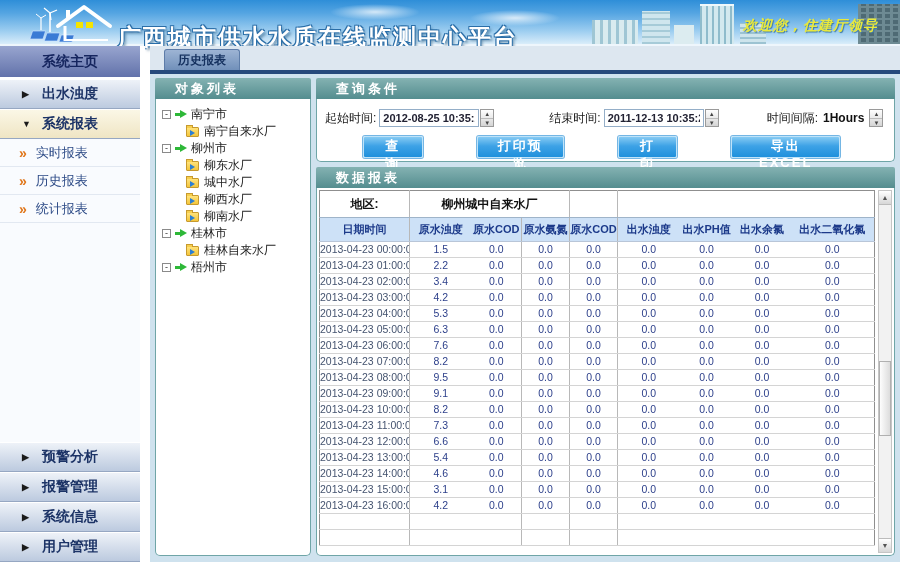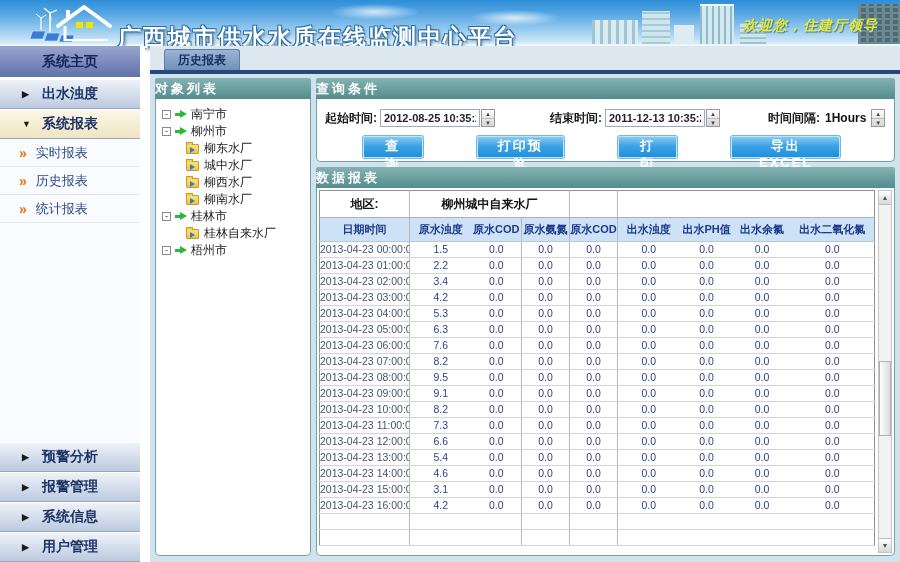--- a/index.html
+++ b/index.html
@@ -51,21 +51,21 @@
   
   .content { position:absolute; left:150px; top:46px; right:0; bottom:0; background:#cfe2ee; }
   .tabbar { position:relative; height:24px; background:#dde7f0; }
   .tab { position:absolute; left:14px; bottom:0; min-width:76px; height:21px; line-height:21px;
     padding:0 8px; text-align:center; font-size:12px; font-weight:bold; color:#14305e;
     background:linear-gradient(180deg,#9db4d4,#7190ba);
     border:1px solid #5d7ca8; border-bottom:none; border-radius:3px 3px 0 0; cursor:pointer; }
   .navline { height:4px; background:#26497c; }
   .main { position:absolute; left:0; right:0; top:28px; bottom:0; }
 
-  .phead { height:21px; line-height:21px; padding-left:0; font-size:13px; font-weight:bold;
+  .phead { height:21px; line-height:21px; padding-left:20px; font-size:13px; font-weight:bold;
     letter-spacing:3px; color:#fff; border-radius:2px 2px 0 0;
     background:linear-gradient(180deg,#84b2b2,#548d8f); }
   .pbody { background:#fff; border:1px solid #6fa5a7; border-top:none; border-radius:0 0 5px 5px; }
 
   .objpanel { position:absolute; left:5px; top:4px; width:156px; bottom:6px; }
   .objpanel .pbody { position:absolute; left:0; right:0; top:21px; bottom:0; overflow:hidden; }
 
   .rightcol { position:absolute; left:166px; right:5px; top:4px; bottom:6px; }
   .querypanel { position:relative; height:84px; }
   .querypanel .pbody { position:absolute; left:0; right:0; top:21px; bottom:0; }
@@ -84,21 +84,21 @@
     border-left:7px solid #2eb838; border-top:4.5px solid transparent; border-bottom:4.5px solid transparent; }
   .tfolder { position:relative; width:13px; height:10px; margin-right:5px; flex:none;
     background:linear-gradient(#ffe27a,#f4c63c); border:1px solid #c79a2e; border-radius:1px; }
   .tfolder::before { content:""; position:absolute; left:-1px; top:-3px; width:5px; height:2px;
     background:#f7cf4e; border:1px solid #c79a2e; border-bottom:none; }
   .tfolder::after { content:""; position:absolute; left:3px; top:2px; width:0; height:0;
     border-left:5px solid #2b7fd4; border-top:3px solid transparent; border-bottom:3px solid transparent; }
 
   
   .qrow1 { display:flex; align-items:center; margin:10px 0 0 8px; }
-  .qlabel { font-size:12px; font-weight:bold; color:#1a1a1a; margin-right:3px; white-space:nowrap; }
+  .qlabel { font-size:12px; font-weight:normal; color:#1a1a1a; margin-right:3px; white-space:nowrap; }
   .dt { width:100px; height:18px; border:1px solid #94aec8; font-size:11px; font-weight:bold;
     color:#223; padding:0 3px; font-family:"Liberation Sans",sans-serif; }
   .spin { display:inline-flex; flex-direction:column; width:14px; height:18px; margin-left:1px;
     border:1px solid #9a9a9a; background:linear-gradient(#fefefe,#d5d5d5); cursor:pointer; }
   .spin i { flex:1; font-style:normal; font-size:6px; line-height:8px; text-align:center; color:#444; }
   .spin i:first-child { border-bottom:1px solid #bbb; }
   .gap1 { width:55px; } .gap2 { width:48px; }
   .ival { font-size:12px; font-weight:bold; color:#111; margin:0 4px 0 2px; }
   .qrow2 { display:flex; margin:9px 0 0 46px; }
   .btn { height:22px; padding:0 15px; margin-right:54px; font-size:13px; font-weight:bold;
@@ -223,20 +223,24 @@
     <div class="main">
 
       <div class="objpanel">
         <div class="phead">对象列表</div>
         <div class="pbody">
           <div class="tree" id="tree">
               <div class="tnode">
                 <span class="texp">-</span>
                 <span class="tarrow"></span>
                 <span>南宁市</span>
+              </div>
+              <div class="tnode tchild">
+                <span class="tfolder"></span>
+                <span>南宁自来水厂</span>
               </div>
               <div class="tnode">
                 <span class="texp">-</span>
                 <span class="tarrow"></span>
                 <span>柳州市</span>
               </div>
               <div class="tnode tchild">
                 <span class="tfolder"></span>
                 <span>柳东水厂</span>
               </div>

